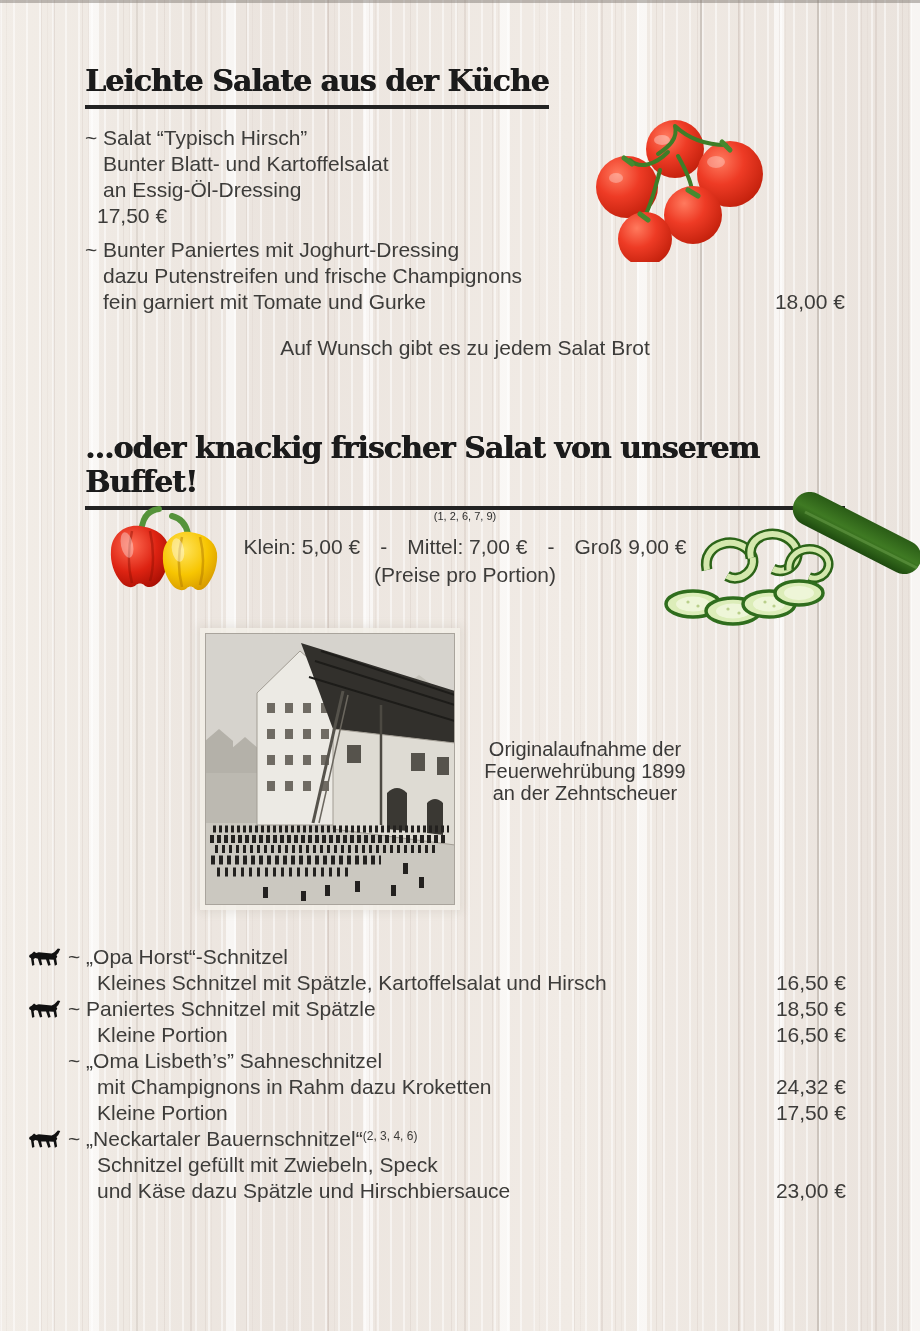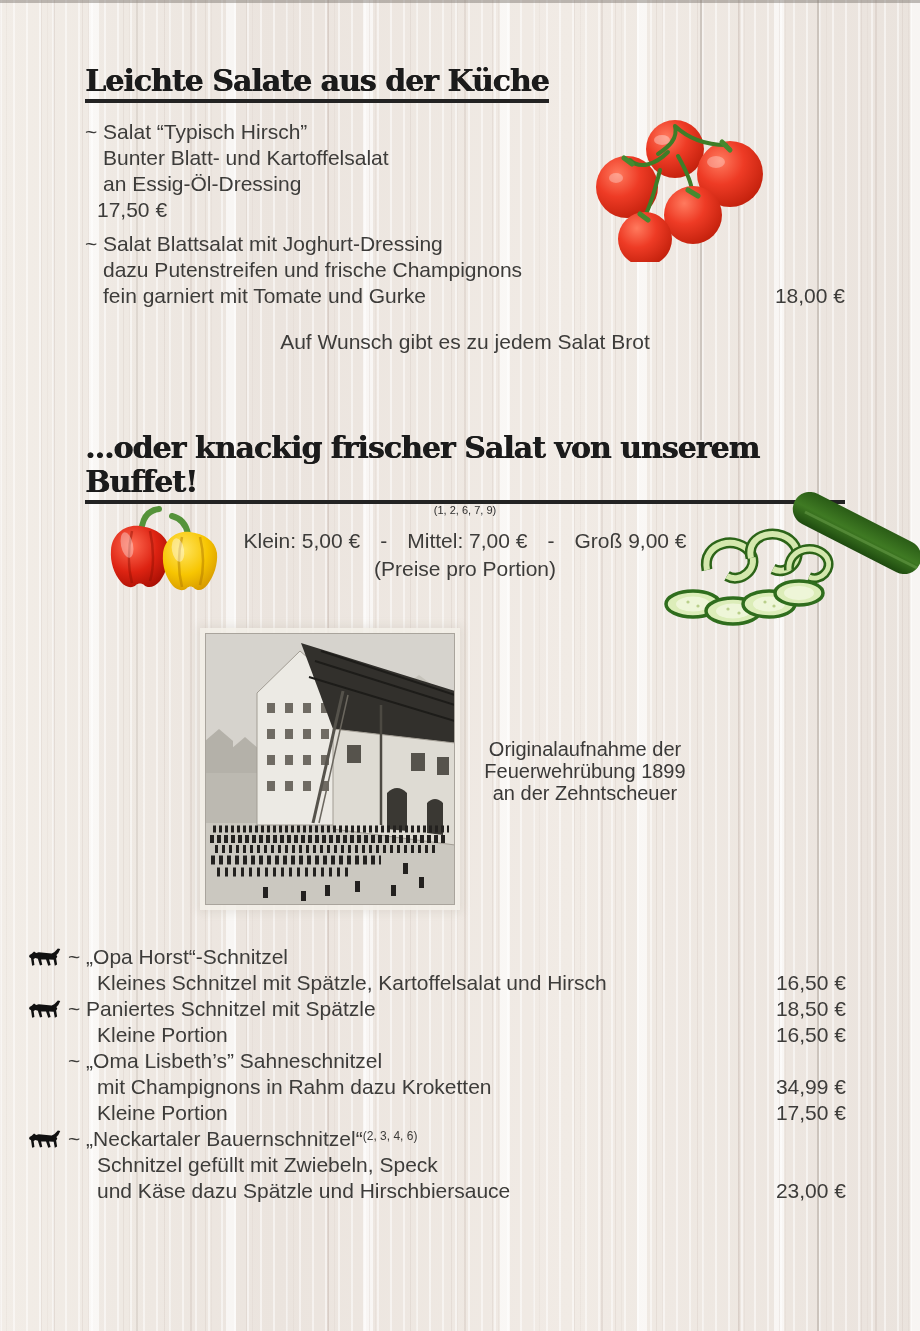--- a/index.html
+++ b/index.html
@@ -15,21 +15,21 @@
   }
   .top-edge{position:absolute;top:0;left:0;width:100%;height:3px;background:rgba(120,112,106,.45);}
   .grain{position:absolute;top:0;width:2px;background:rgba(130,118,110,.30);}
   .grain.g1{left:700px;height:440px;}
   .grain.g2{left:817px;height:1331px;}
   .grain.g3{left:136px;height:1331px;background:rgba(150,138,130,.18);}
 
   .fraktur{
     font-family:"DejaVu Serif","Liberation Serif",serif;font-weight:bold;color:#1b1b1b;
     font-size:30px;line-height:34px;letter-spacing:-1px;display:inline-block;
-    padding-bottom:1px;border-bottom:4px solid #232323;
+    padding-bottom:7px;border-bottom:4px solid #232323;
     text-shadow:.6px 0 0 #1b1b1b;margin:0;
   }
   .sec{position:absolute;}
   .sec-salads{left:85px;top:64px;width:760px;}
   .sec-salads .fraktur{margin-bottom:16px;}
   .item{font-size:21px;line-height:26px;}
   .item + .item{margin-top:8px;}
   .row{display:flex;align-items:baseline;}
   .row .t{flex:1;}
   .row .t.cont{padding-left:18px;}
@@ -77,21 +77,21 @@
         </div>
       <div class="row">
           <span class="t cont">an Essig-Öl-Dressing</span>
         </div>
       <div class="row">
           <span class="price">17,50 €</span>
         </div>
     </div>
     <div class="item">
       <div class="row">
-          <span class="t">~ Salat Blattsalat mit Joghurt-Dressing</span>
+          <span class="t">~ Bunter Paniertes mit Joghurt-Dressing</span>
         </div>
       <div class="row">
           <span class="t cont">dazu Putenstreifen und frische Champignons</span>
         </div>
       <div class="row">
           <span class="t cont">fein garniert mit Tomate und Gurke</span>
           <span class="price">18,00 €</span>
         </div>
     </div>
     <div class="note">Auf Wunsch gibt es zu jedem Salat Brot</div>
@@ -288,21 +288,21 @@
       <span class="price">16,50 €</span>
     </div>
 
     <div class="s-row">
       <span class="s-ico"></span>
       <span class="t">~ „Oma Lisbeth’s” Sahneschnitzel</span>
     </div>
     <div class="s-row">
       <span class="s-ico"></span>
       <span class="t cont">mit Champignons in Rahm dazu Kroketten</span>
-      <span class="price">34,99 €</span>
+      <span class="price">24,32 €</span>
     </div>
     <div class="s-row">
       <span class="s-ico"></span>
       <span class="t cont">Kleine Portion</span>
       <span class="price">17,50 €</span>
     </div>
 
     <div class="s-row">
       <span class="s-ico">
         <svg width="34" height="20" viewBox="0 0 35 21">

